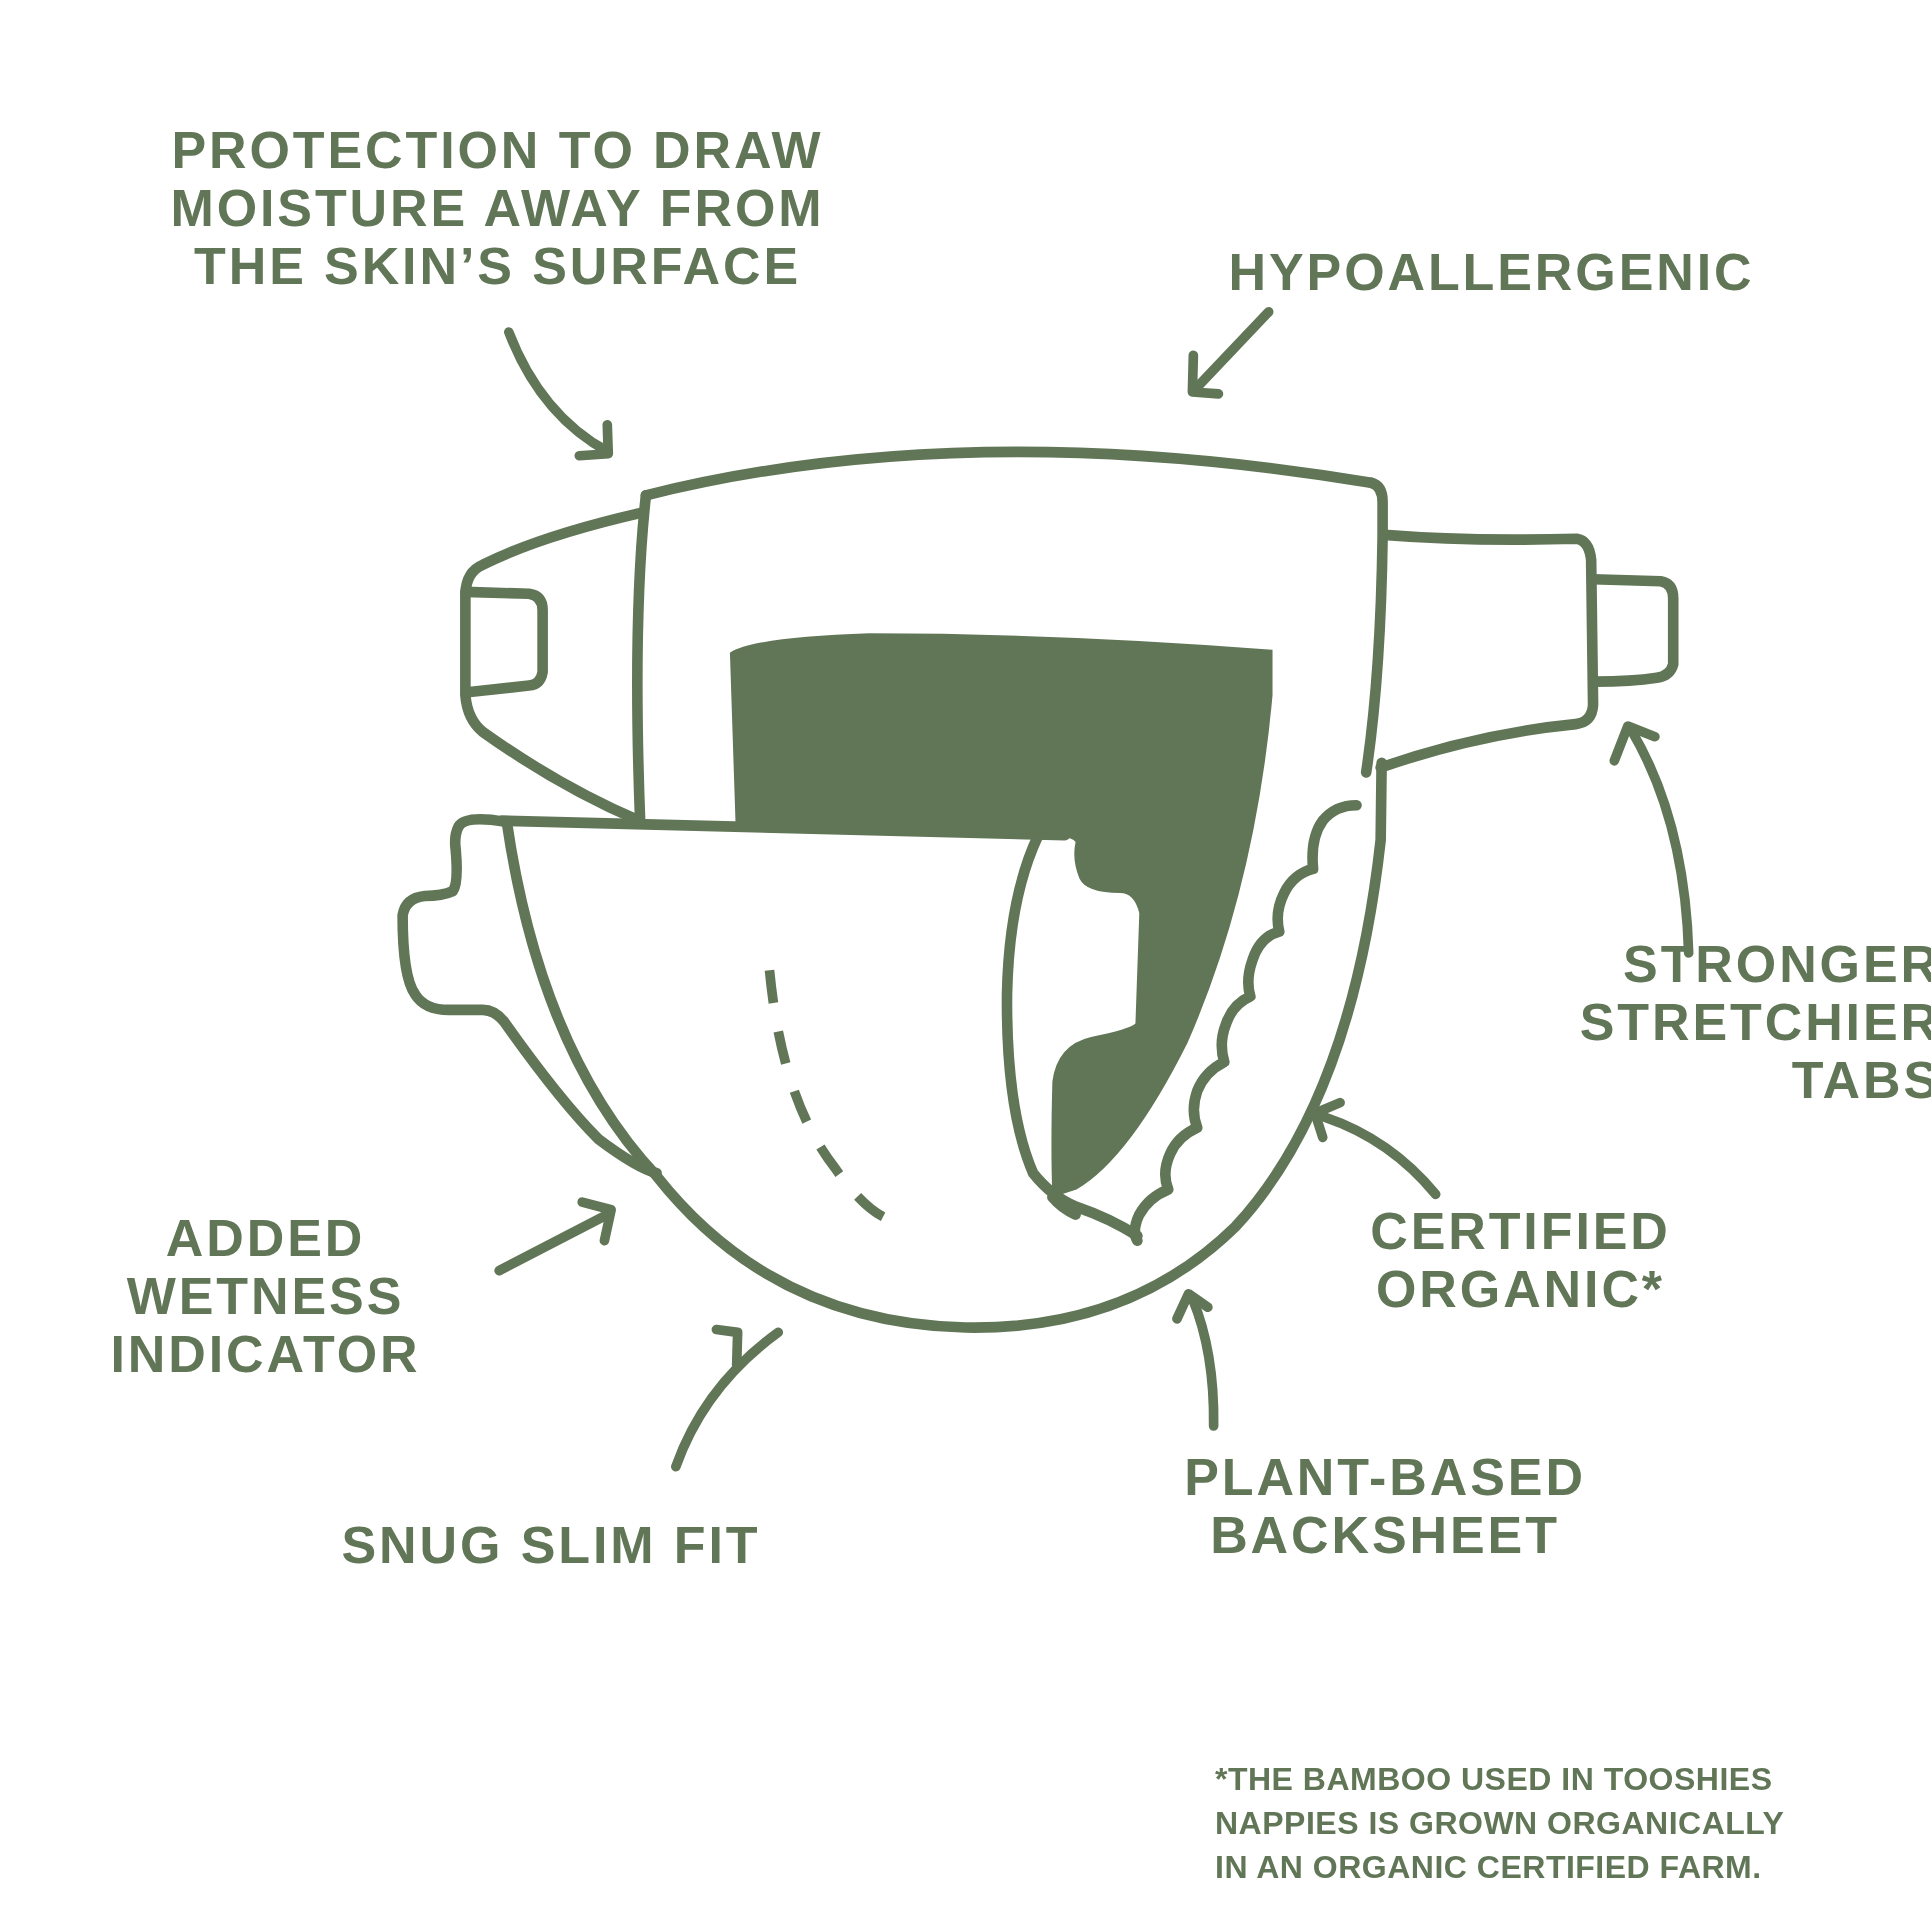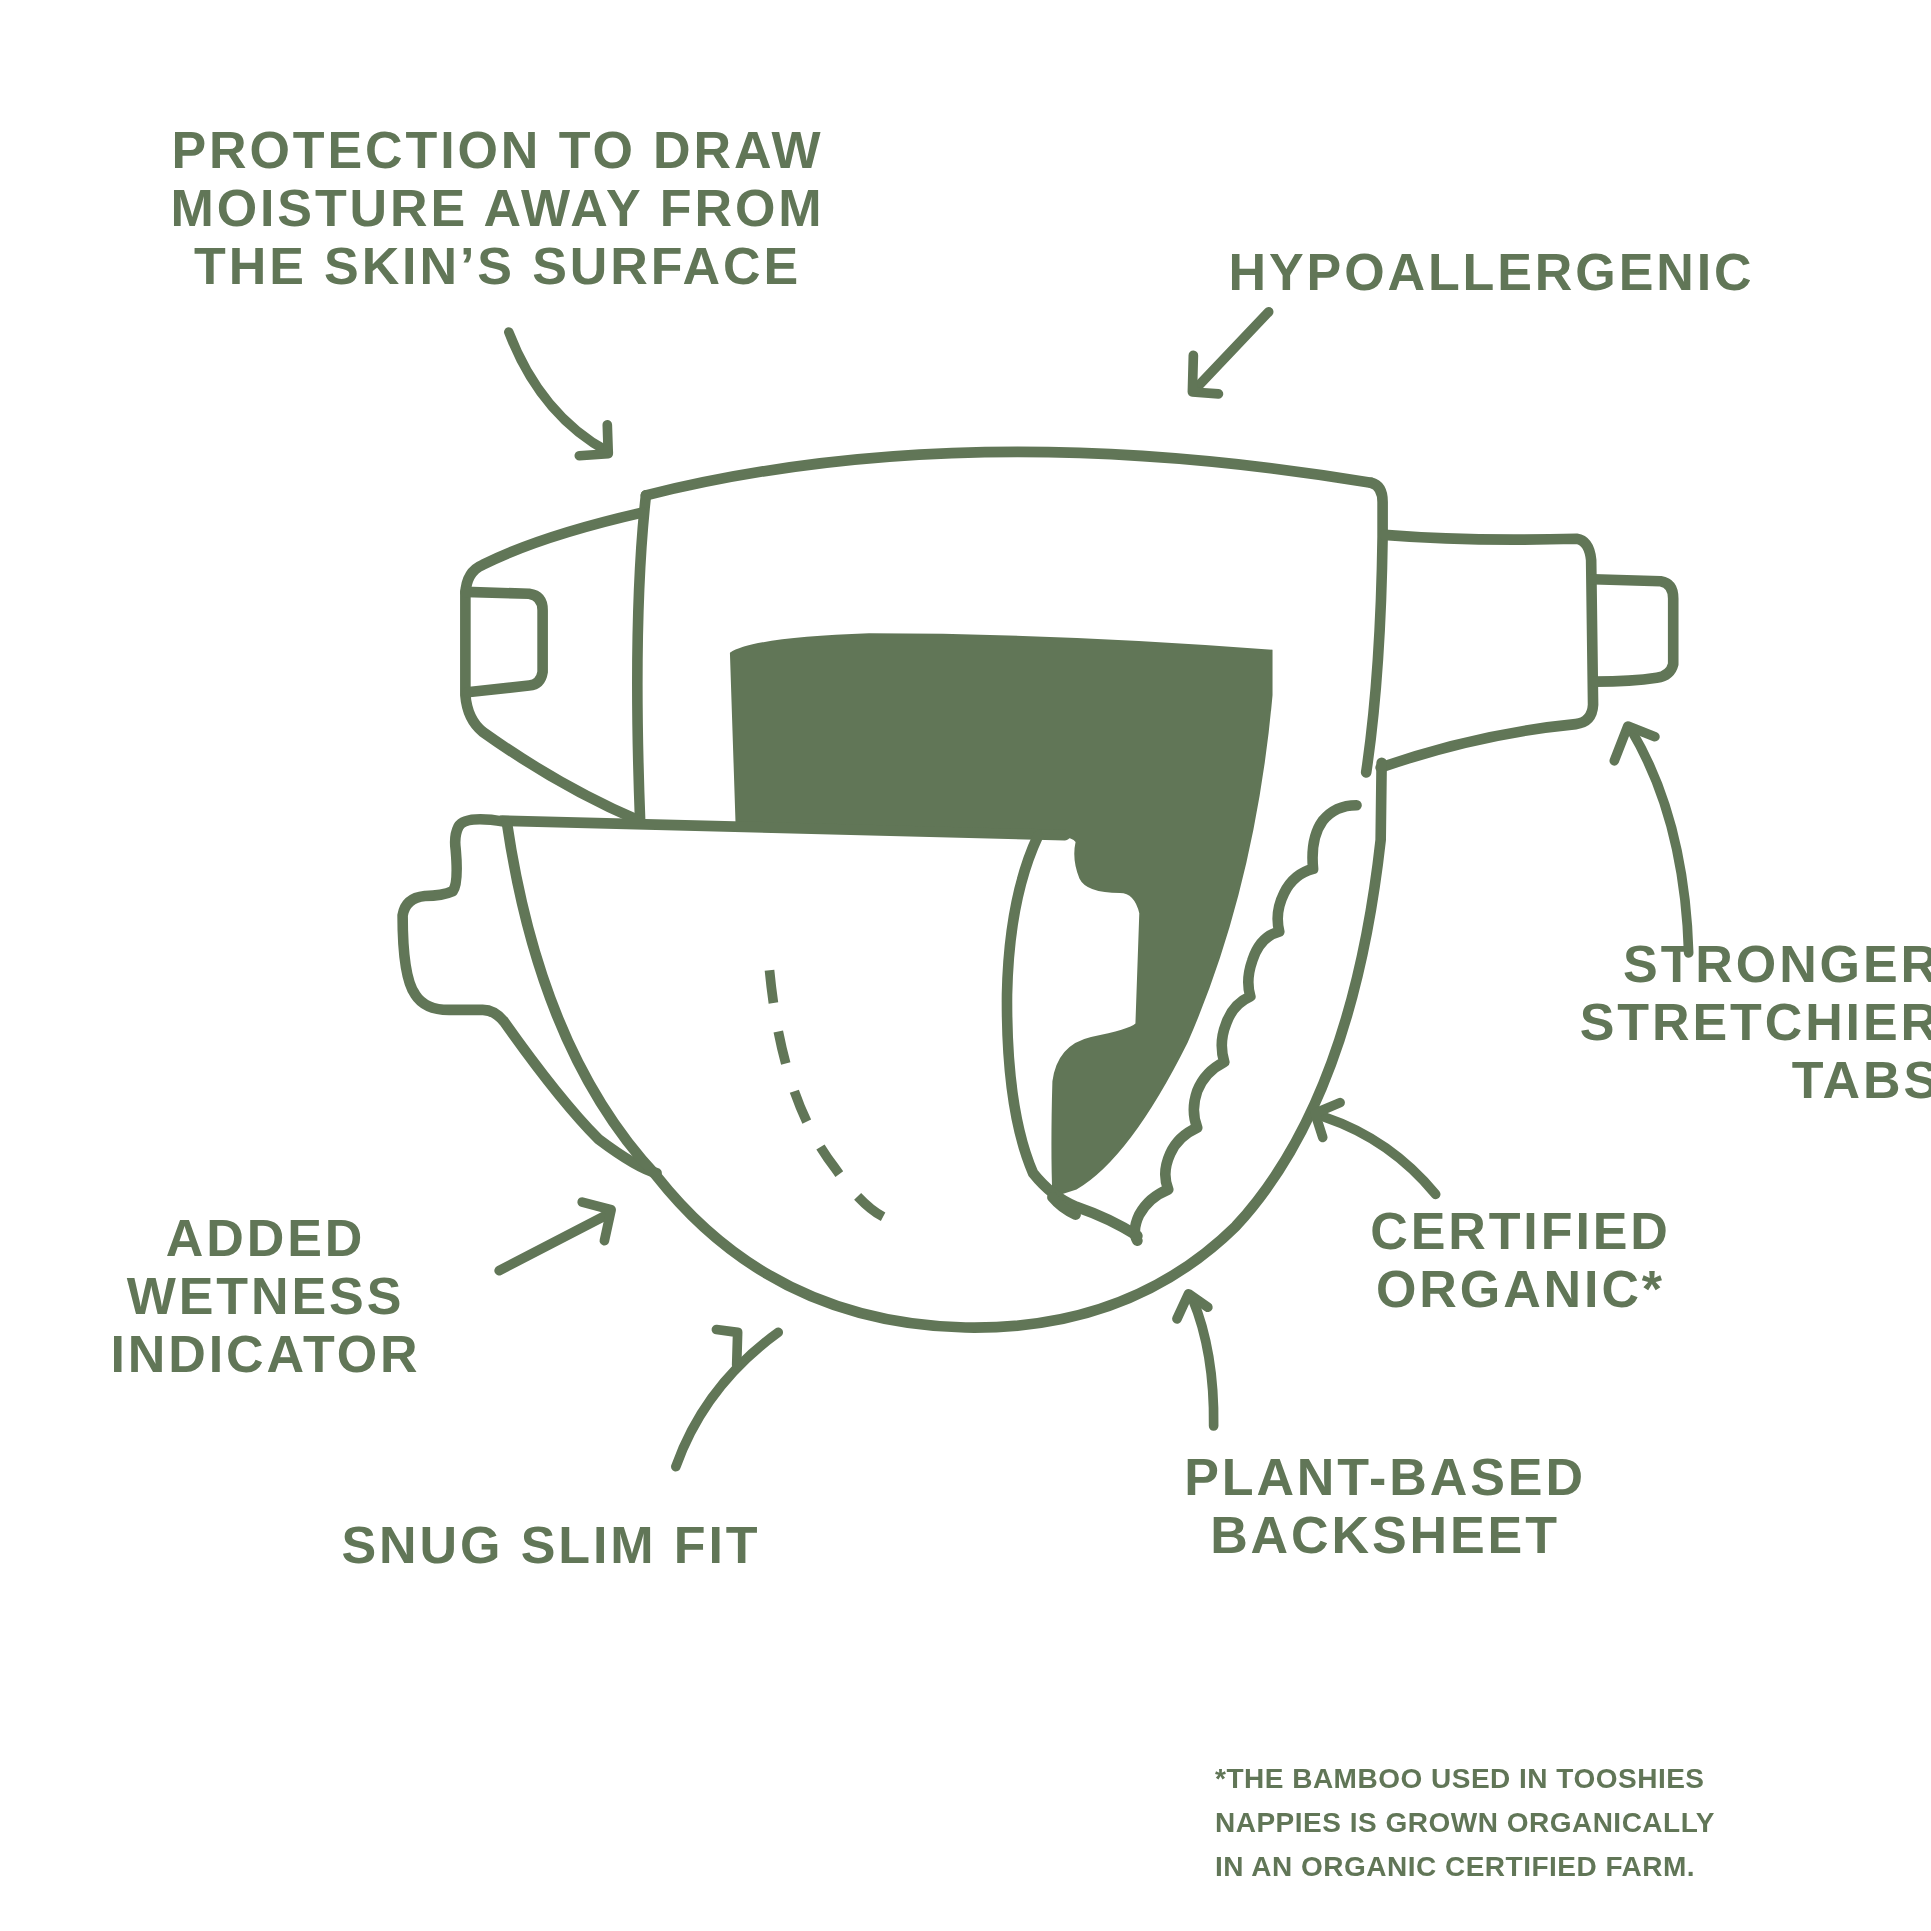--- a/index.html
+++ b/index.html
@@ -9,21 +9,21 @@
     position: absolute;
     color: #617657;
     font-family: "Liberation Sans", "DejaVu Sans", sans-serif;
     font-weight: 700;
     text-transform: uppercase;
     text-align: center;
     letter-spacing: 2.9px;
   }
   .label .line { display: block; white-space: nowrap; }
   .lbl-lg { font-size: 52px; line-height: 58px; }
-  .lbl-sm { font-size: 28px; line-height: 44px; text-align: left; letter-spacing: 0.5px; font-weight: 700; }
+  .lbl-sm { font-size: 32px; line-height: 44px; text-align: left; letter-spacing: 0.5px; font-weight: 700; }
   svg .stroke { fill: none; stroke: #617657; stroke-width: 11; stroke-linecap: round; stroke-linejoin: round; }
   svg .arrow { fill: none; stroke: #617657; stroke-width: 10; stroke-linecap: round; stroke-linejoin: round; }
   svg .fill { fill: #617657; stroke: none; }
   svg .dash { fill: none; stroke: #617657; stroke-width: 10; stroke-dasharray: 34 30; }
 </style>
 </head>
 <body>
 
 <svg class="canvas" viewBox="0 0 2000 2000" xmlns="http://www.w3.org/2000/svg">
 

